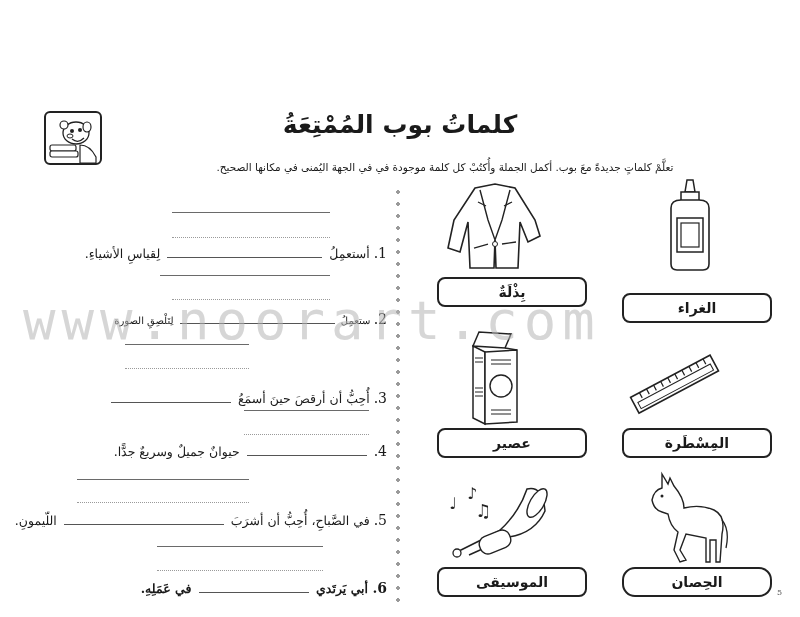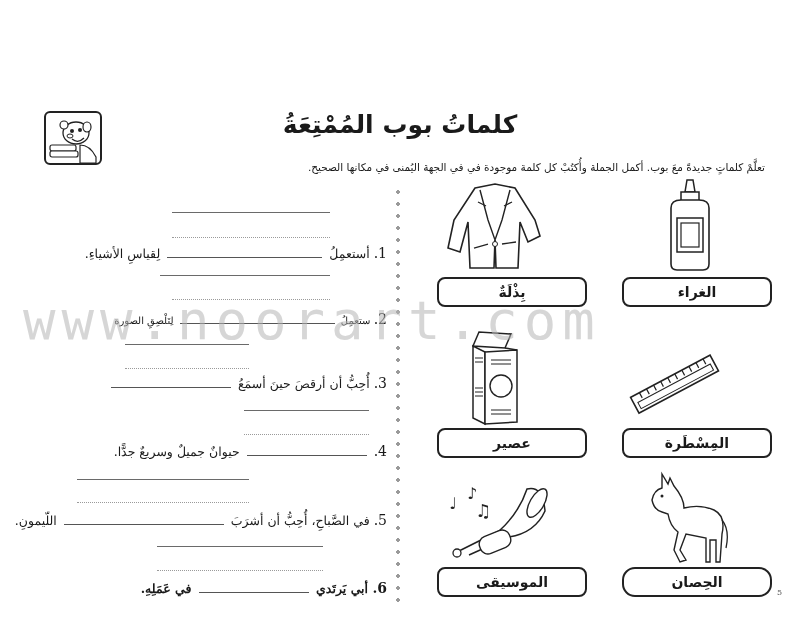--- a/index.html
+++ b/index.html
@@ -3,21 +3,21 @@
 <meta charset="utf-8">
 <style>
   html, body { margin: 0; padding: 0; background: #ffffff; }
   body { width: 800px; height: 617px; position: relative; overflow: hidden;
          font-family: "DejaVu Serif", serif; color: #1a1a1a; }
   .abs { position: absolute; }
 
   
   .title { left: 220px; top: 110px; width: 360px; text-align: center;
            font-family: "DejaVu Sans", sans-serif; font-weight: bold; font-size: 25px; direction: rtl; }
-  .instructions { right: 35px; top: 161px; width: 640px; direction: rtl; text-align: right;
+  .instructions { right: 35px; top: 161px; width: 640px; direction: rtl; text-align: center;
            font-family: "DejaVu Sans", sans-serif; font-size: 10.5px; white-space: nowrap; }
   .mascot { left: 44px; top: 111px; width: 54px; height: 50px; border: 2px solid #222;
             border-radius: 6px; background: #fff; overflow: hidden; }
 
   
   .divider { left: 396px; top: 186px; width: 4px; height: 420px;
              background-image: radial-gradient(circle, #9a9a9a 1.6px, transparent 1.9px);
              background-size: 4px 12px; background-repeat: repeat-y; }
 
   
@@ -74,21 +74,21 @@
 <div class="abs dotted-line" style="left:172px; top:299px; width:158px;"></div>
 <div class="abs sentence" style="right:413px; top:311px; font-size:10px;margin-left:40px;">
   <span class="num">2.</span>
   <span>ستعمِلُ</span>
   <span class="blank" style="width:155px"></span>
   <span>لِتَلْصِقِ الصورة</span>
 </div>
 <div class="abs solid-line" style="left:125px; top:344px; width:124px;"></div>
 <div class="abs dotted-line" style="left:125px; top:368px; width:124px;"></div>
 
-<div class="abs sentence" style="right:413px; top:375px;">
+<div class="abs sentence" style="right:413px; top:390px;">
   <span class="num">3.</span>
   <span>أُحِبُّ أن أرقصَ حينَ أسمَعُ</span>
   <span class="blank" style="width:120px"></span>
 </div>
 <div class="abs solid-line" style="left:244px; top:410px; width:125px;"></div>
 <div class="abs dotted-line" style="left:244px; top:434px; width:125px;"></div>
 
 <div class="abs sentence" style="right:413px; top:443px;">
   <span class="num">4.</span>
   <span class="blank" style="width:120px"></span>
@@ -162,21 +162,21 @@
     <text x="4" y="34" font-size="16" fill="#222" font-family="DejaVu Sans, sans-serif">♩</text>
     <text x="22" y="24" font-size="16" fill="#222" font-family="DejaVu Sans, sans-serif">♪</text>
     <text x="30" y="42" font-size="18" fill="#222" font-family="DejaVu Sans, sans-serif">♫</text>
     <path d="M14 76 L54 56 Q74 38 82 14 Q98 10 100 36 Q90 58 64 62 L24 80" fill="#fff" stroke="#222" stroke-width="1.5"></path>
     <ellipse cx="92" cy="28" rx="7" ry="16" transform="rotate(30 92 28)" fill="#fff" stroke="#222" stroke-width="1.4"></ellipse>
     <rect x="34" y="58" width="32" height="18" rx="8" fill="#fff" stroke="#222" stroke-width="1.4" transform="rotate(-22 50 67)"></rect>
     <circle cx="12" cy="78" r="4" fill="#fff" stroke="#222" stroke-width="1.3"></circle>
   </svg>
 </div>
 
-<div class="abs card" style="left:622px; top:277px;">
+<div class="abs card" style="left:622px; top:293px;">
     <span>الغراء</span>
   </div>
 <div class="abs card" style="left:437px; top:277px;">
     <span>بِذْلَةٌ</span>
   </div>
 <div class="abs card" style="left:622px; top:428px;">
     <span>المِسْطَرة</span>
   </div>
 <div class="abs card" style="left:437px; top:428px;">
     <span>عصير</span>

